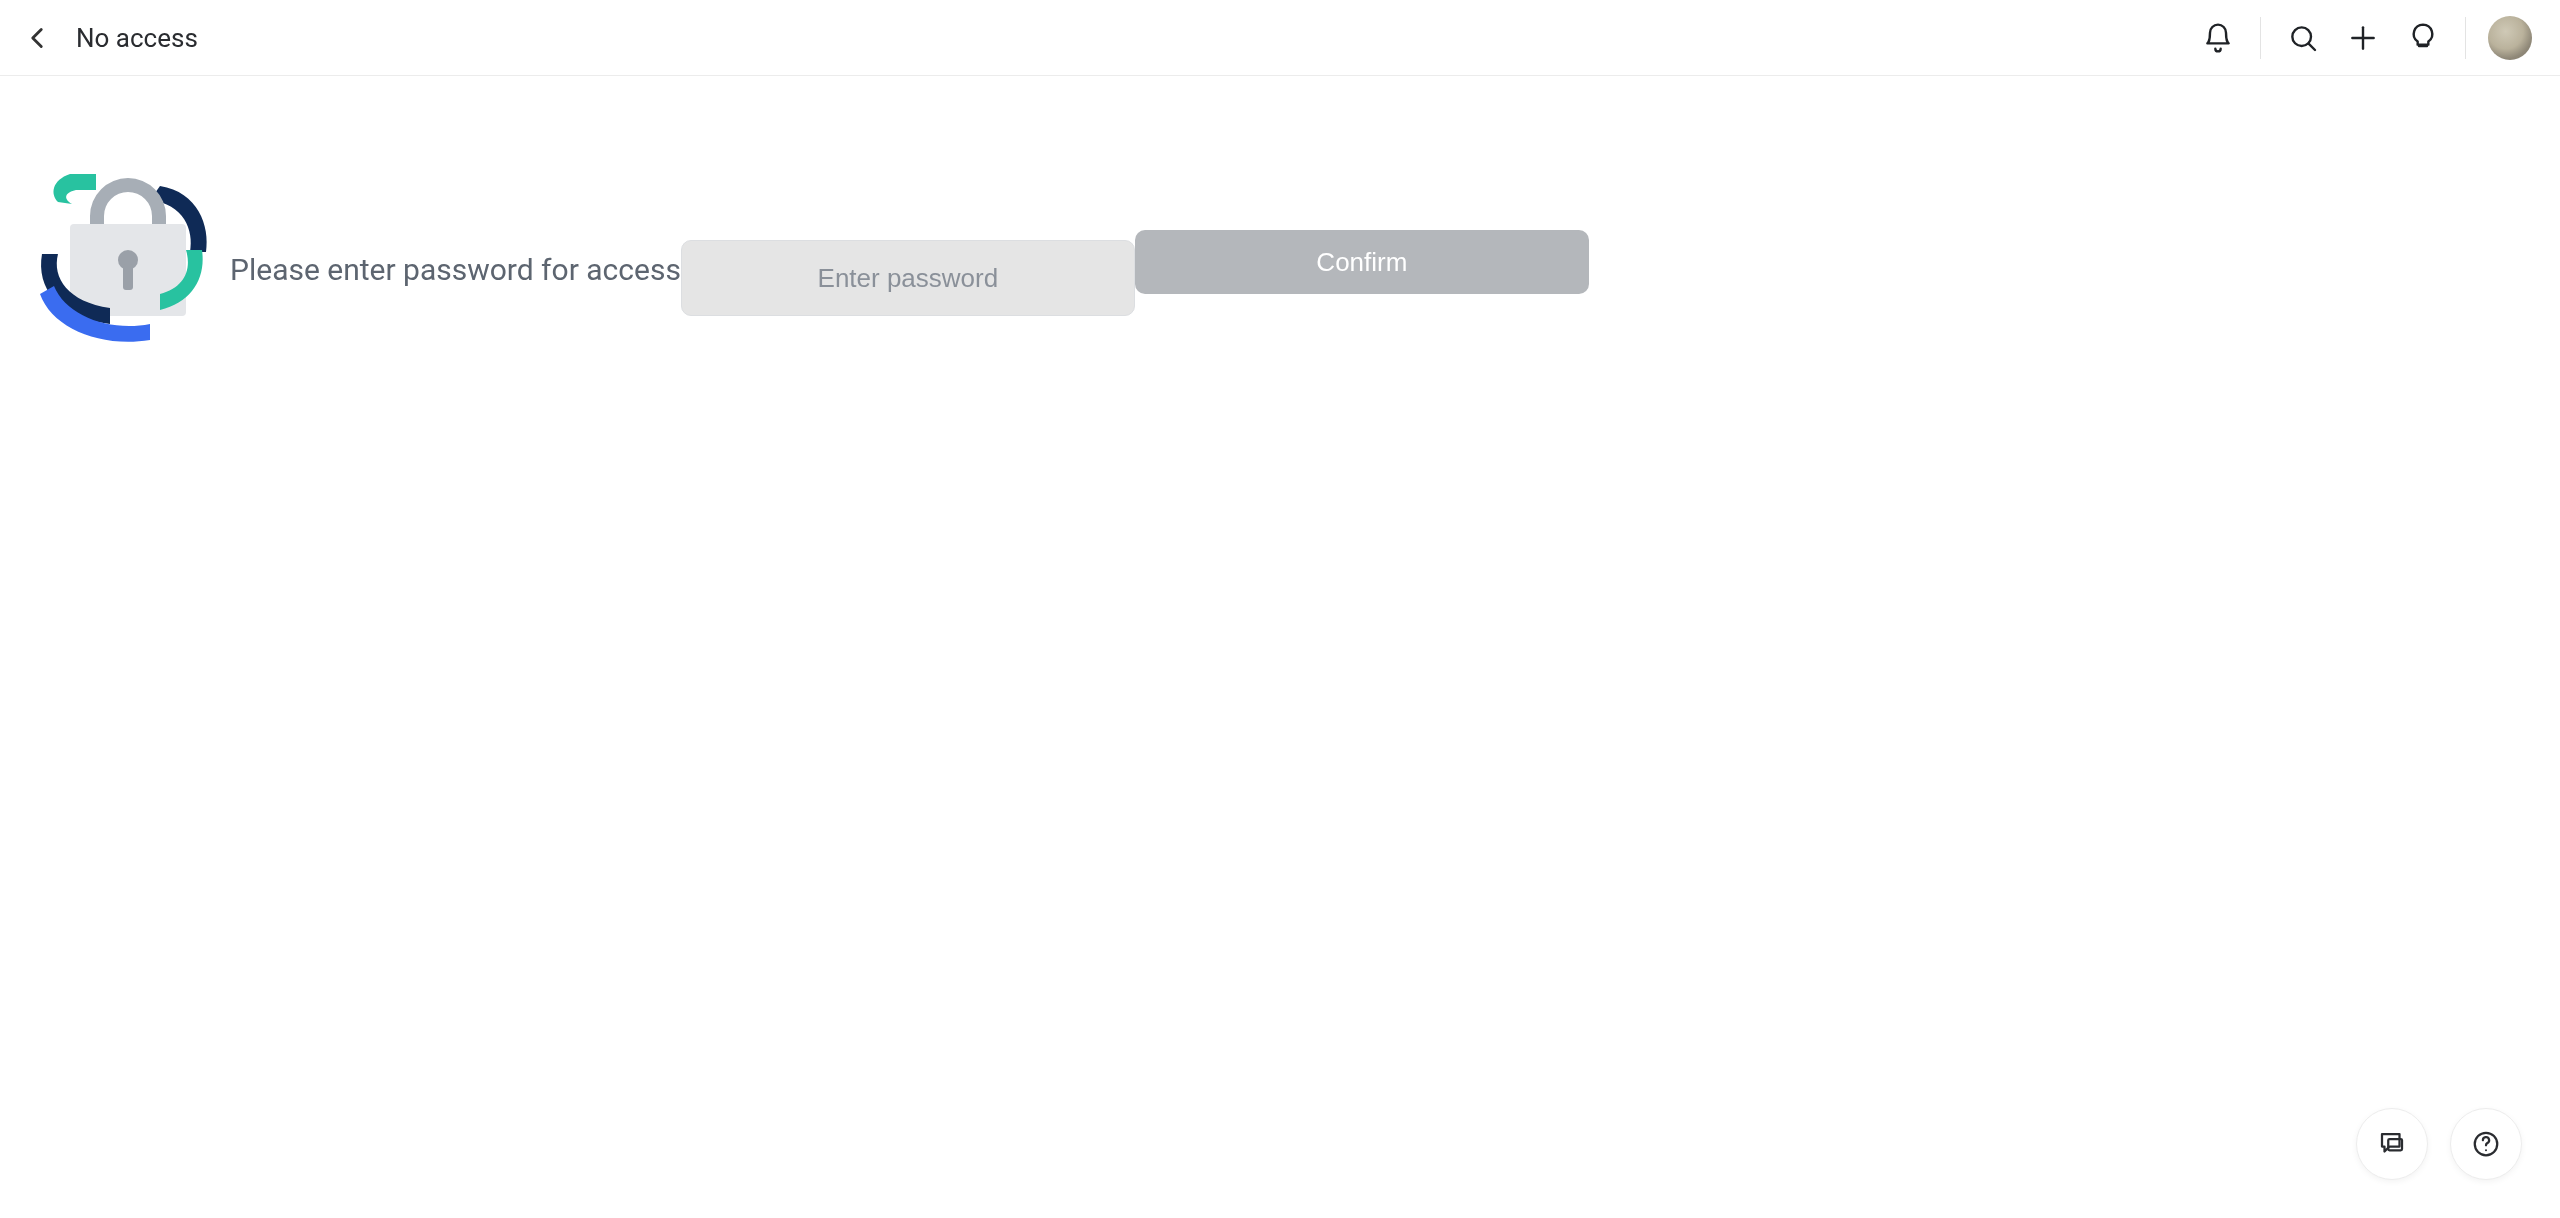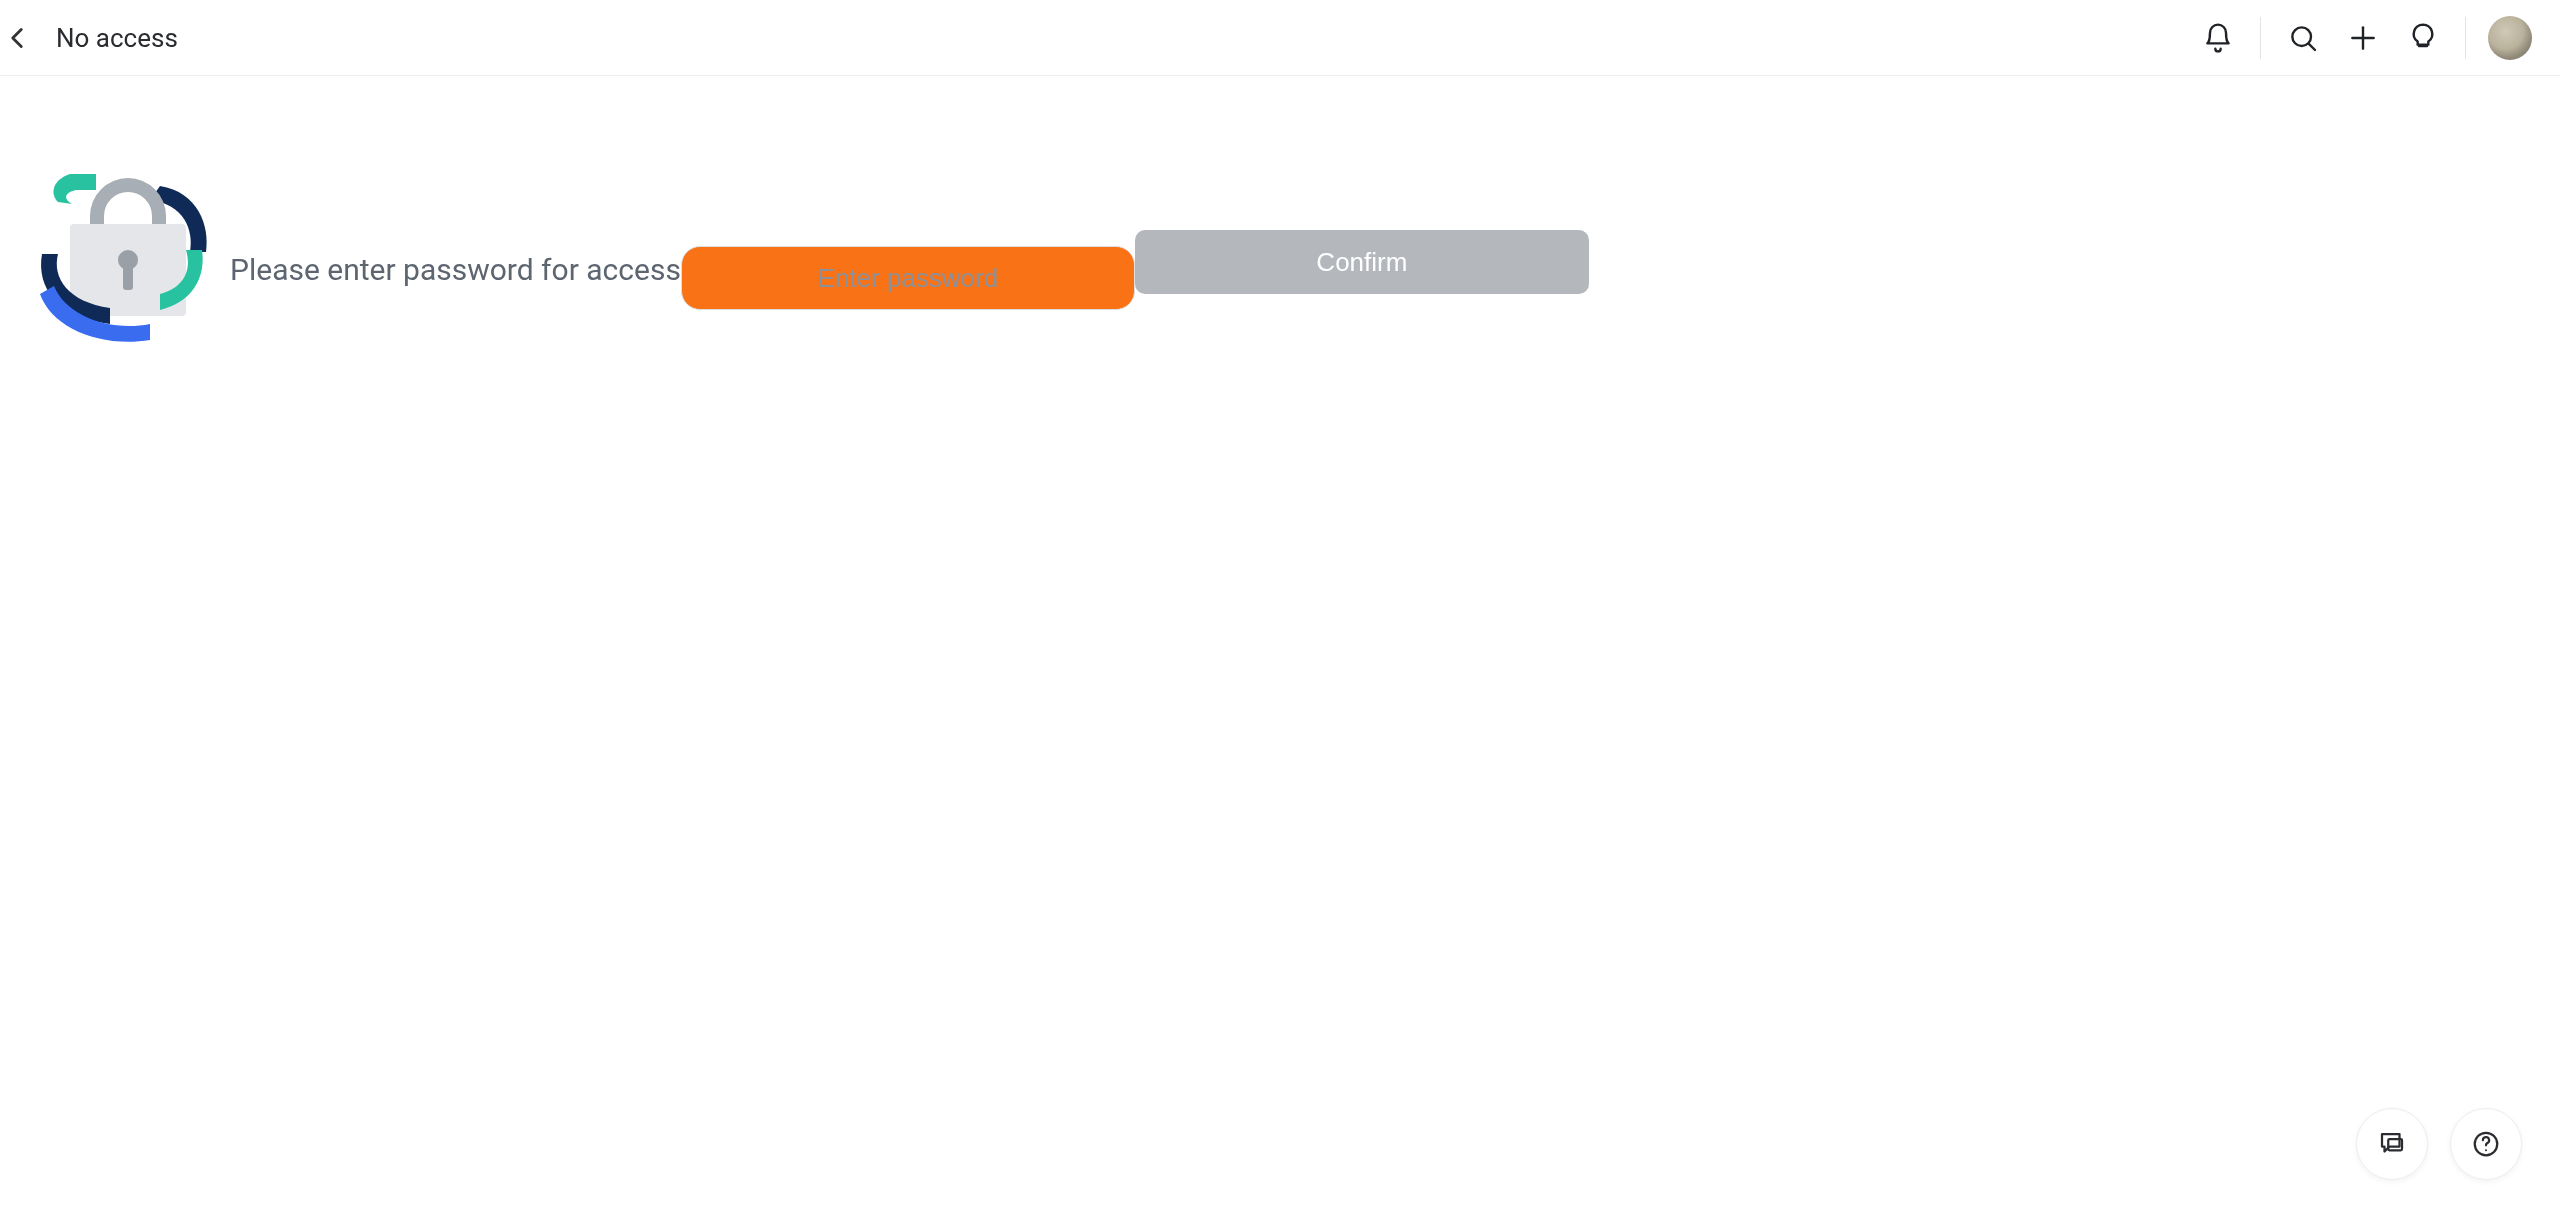--- a/index.html
+++ b/index.html
@@ -14,20 +14,21 @@
       position: relative;
     }
 
     
     .topbar {
       height: 76px;
       border-bottom: 1px solid #ececec;
       display: flex;
       align-items: center;
       justify-content: space-between;
+      padding-left: 20px;
       padding-right: 28px;
     }
     .topbar-left {
       display: flex;
       align-items: center;
       gap: 22px;
     }
     .back-btn {
       width: 34px; height: 34px;
       display: inline-flex; align-items: center; justify-content: center;
@@ -76,28 +77,28 @@
     }
     .prompt {
       margin-top: 36px;
       font-size: 30px;
       color: #5d6570;
       font-weight: 400;
       text-align: center;
     }
     .pw-input {
       margin-top: 54px;
-      width: 454px; height: 64px;
+      width: 454px; height: 76px;
       border: 1.5px solid #dcdee1;
-      border-radius: 19px;
+      border-radius: 10px;
       font-size: 26px;
       text-align: center;
       color: #333;
       outline: none;
-      background: #f97316;
+      background: #e5e5e5;
     }
     .pw-input::placeholder { color: #8a9099; }
     .confirm-btn {
       margin-top: 22px;
       width: 454px; height: 64px;
       border: none; border-radius: 10px;
       background: #b4b7bb;
       color: #ffffff;
       font-size: 26px;
       cursor: pointer;

